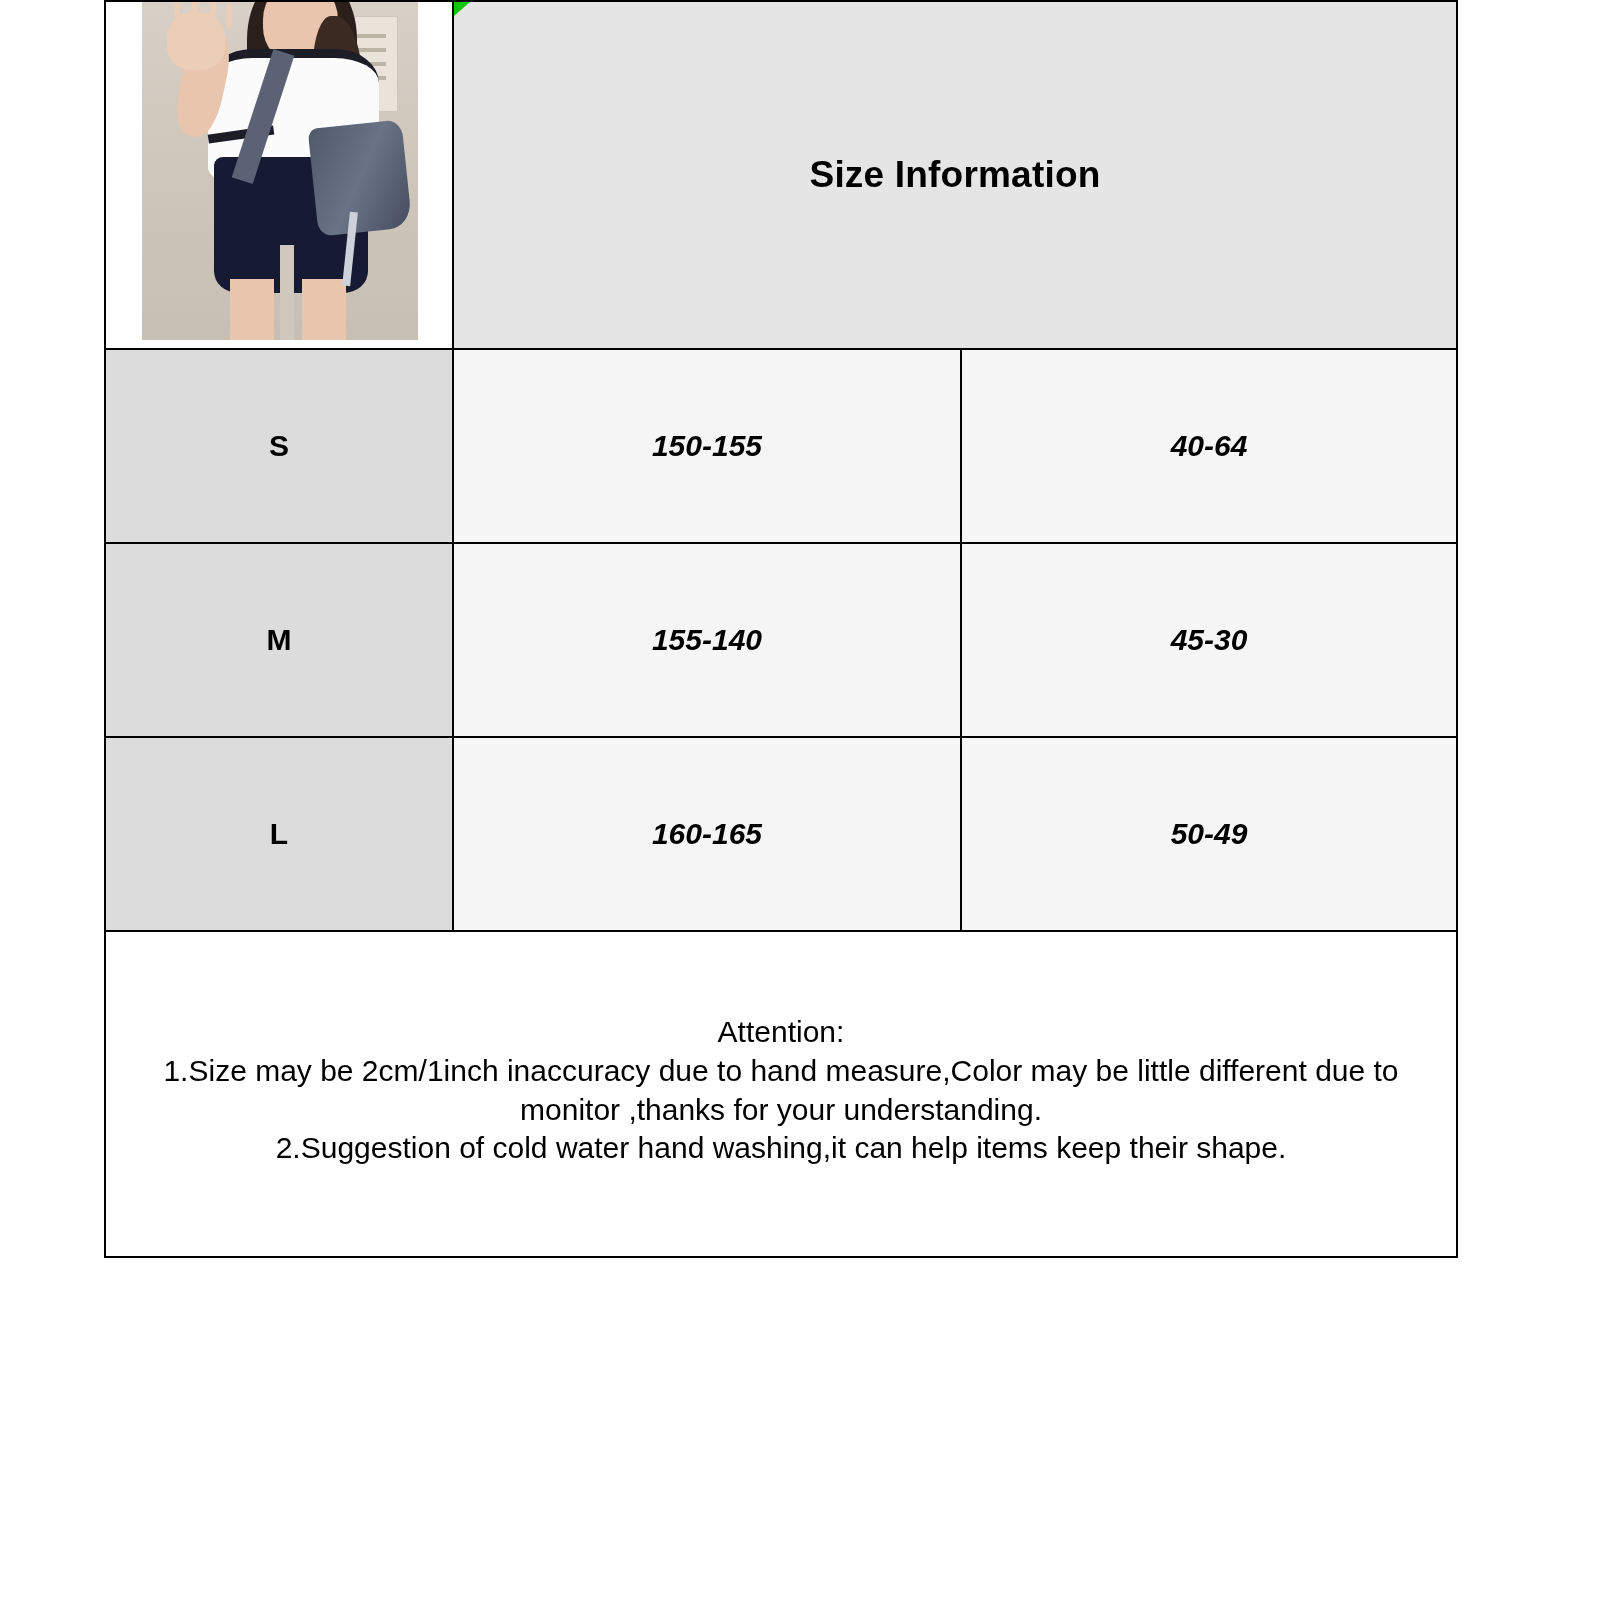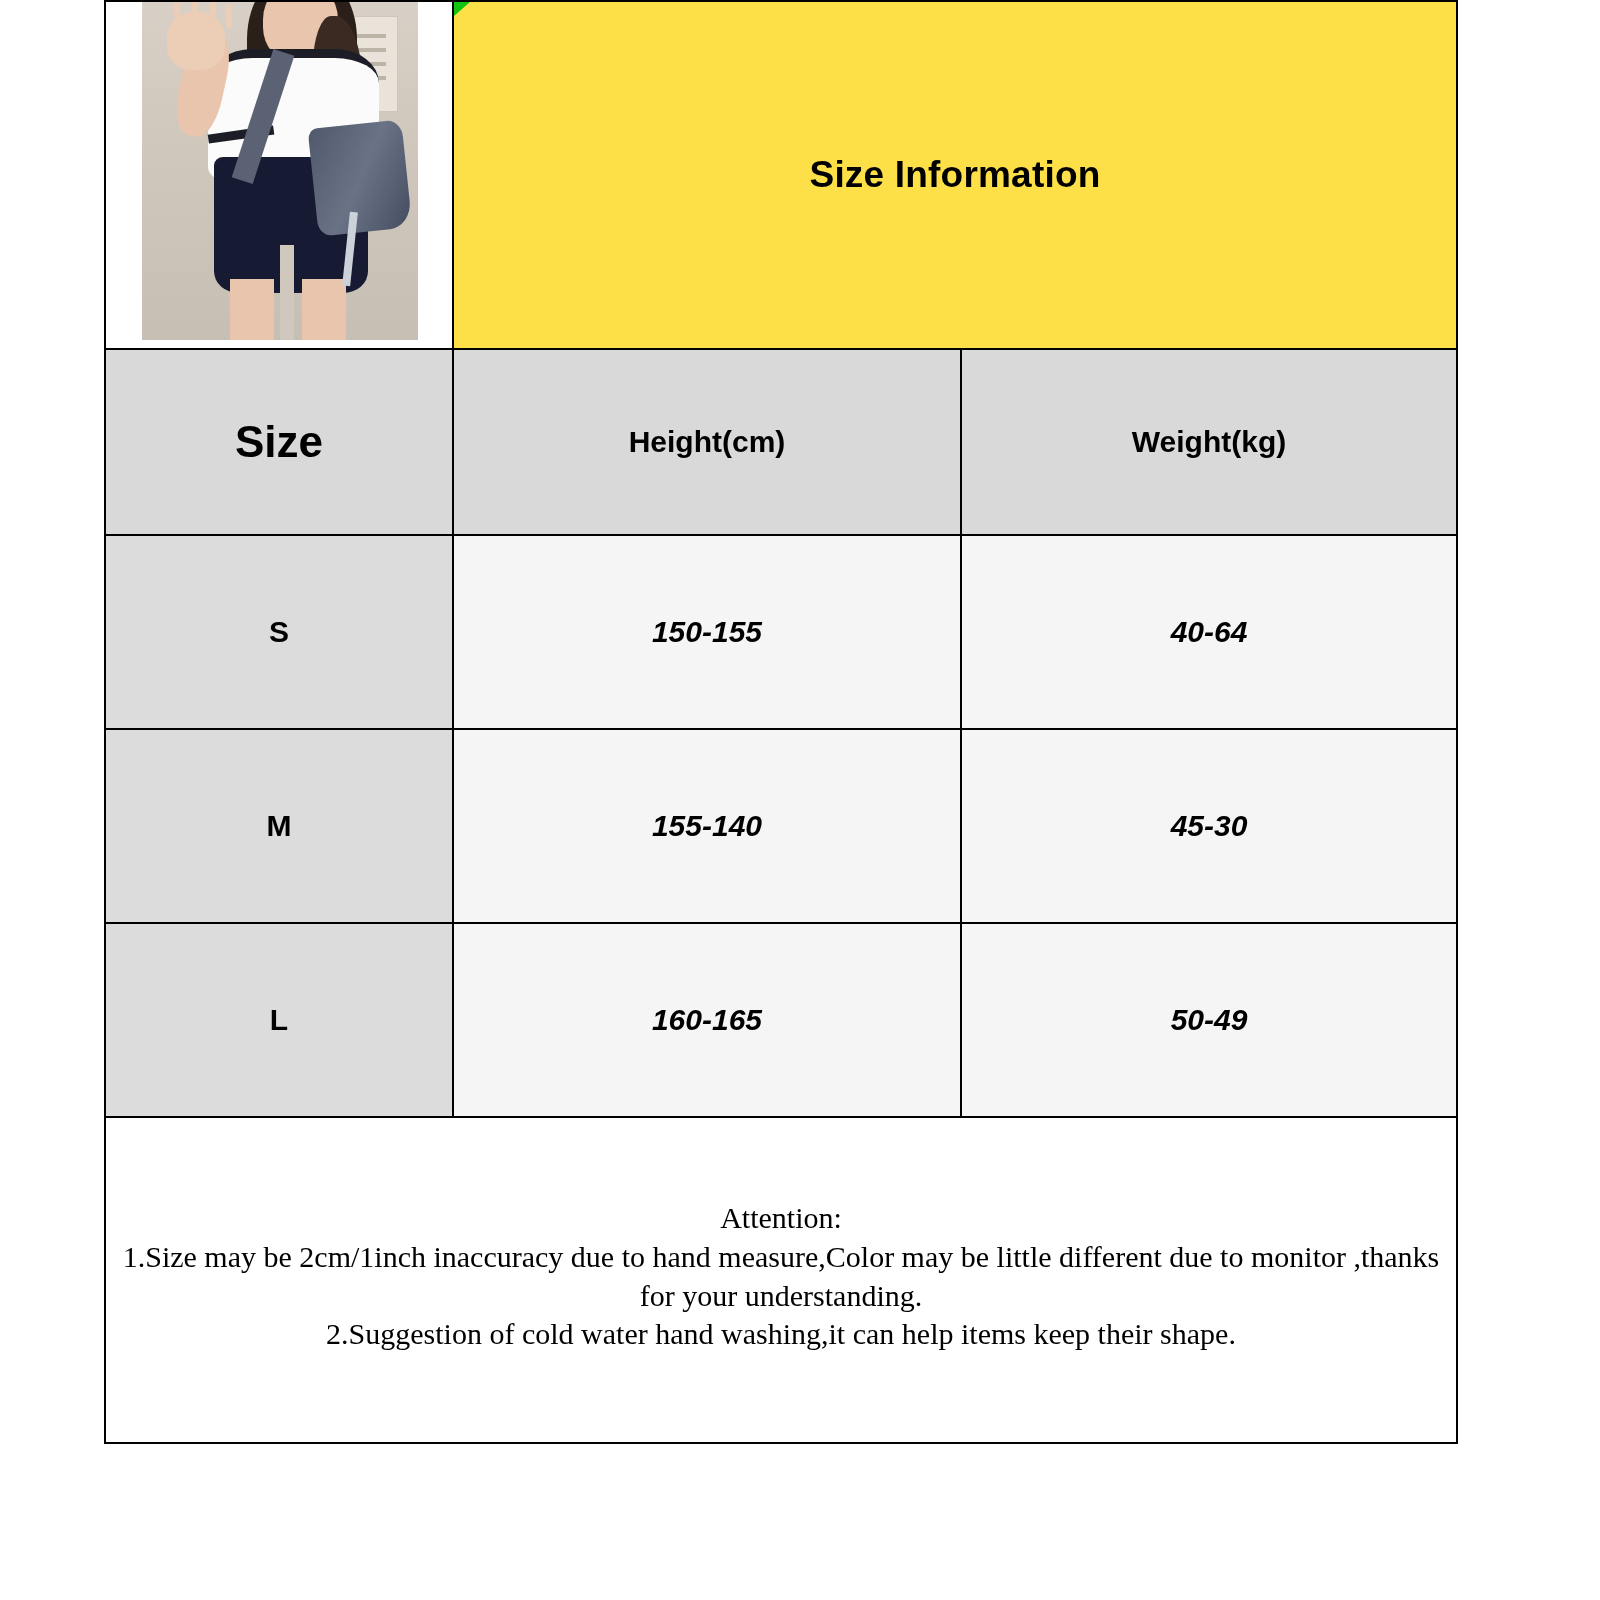--- a/index.html
+++ b/index.html
@@ -224,21 +224,21 @@
     left: 348px;
     top: 0px;
     width: 0;
     height: 0;
     border-left: 16px solid #12c40e;
     border-bottom: 14px solid transparent;
   }
 
   
   .title-cell {
-    background: #fde047;
+    background: #e5e5e5;
     height: 344px;
   }
   .title-text {
     font-size: 37px;
     font-weight: bold;
     letter-spacing: 0.2px;
   }
 
   
   .hdr-row td {
@@ -273,21 +273,21 @@
     background: #ffffff;
     text-align: left;
     padding: 8px 14px 16px 14px;
     height: 300px;
     vertical-align: top;
   }
   .attention-cell p {
     margin: 0;
     font-size: 30px;
     line-height: 1.28;
-    font-family: Liberation Serif, serif;
+    font-family: Liberation Sans, sans-serif;
   }
   .attention-title {
     margin-bottom: 1px !important;
   }
 </style>
 </head>
 <body>
 
 <div class="page">
 
@@ -319,25 +319,20 @@
               <div class="bag-cord"></div>
             </div>
           </div>
           <div class="green-mark"></div>
         </td>
         <td class="title-cell" colspan="2">
           <div class="title-text">Size Information</div>
         </td>
       </tr>
 
-      <tr class="hdr-row">
-        <td class="hdr-size">Size</td>
-        <td class="hdr-col">Height(cm)</td>
-        <td class="hdr-col">Weight(kg)</td>
-      </tr>
 
       <tr class="body-row">
         <td class="cell-size">S</td>
         <td class="cell-val">150-155</td>
         <td class="cell-val">40-64</td>
       </tr>
 
       <tr class="body-row">
         <td class="cell-size">M</td>
         <td class="cell-val">155-140</td>

